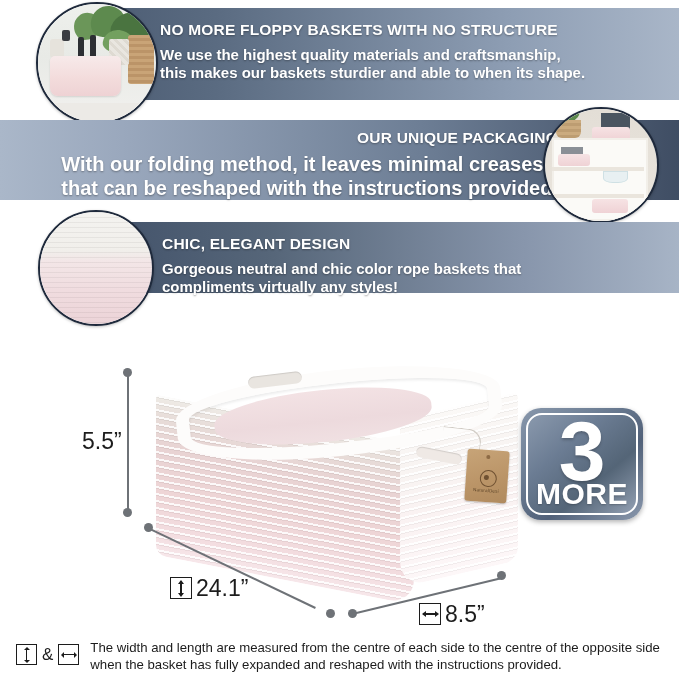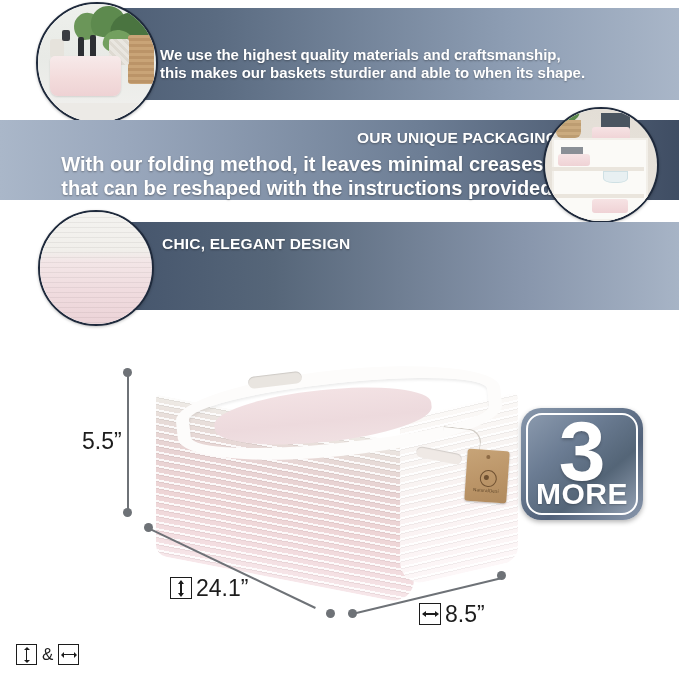--- a/index.html
+++ b/index.html
@@ -31,21 +31,21 @@
   #banner1 .body{position:absolute;left:76px;top:38px;font-size:15px;}
 
   #banner2{
     left:0px;top:120px;width:679px;height:80px;
     background:linear-gradient(90deg,#aab7c9 0%,#9aa8bd 18%,#6d7e95 62%,#3f4d63 100%);
   }
   #banner2 .heading{position:absolute;right:121px;top:9px;font-size:15.5px;}
   #banner2 .body{position:absolute;right:121px;top:32px;font-size:20px;text-align:left;}
 
   #banner3{
-    left:130px;top:222px;width:549px;height:88px;
+    left:130px;top:222px;width:549px;height:71px;
     background:linear-gradient(90deg,#46566d 0%,#566679 26%,#8896ac 72%,#a7b4c6 100%);
     text-decoration:underline;
   }
   #banner3 .heading{position:absolute;left:32px;top:13px;font-size:15.5px;}
   #banner3 .body{position:absolute;left:32px;top:38px;font-size:15px;}
 
   
   .circle{
     position:absolute;border-radius:50%;
     border:2.5px solid #1f2a3c;overflow:hidden;
@@ -232,20 +232,21 @@
   .fbox .dn{left:50%;bottom:1.5px;margin-left:-3px;border-left:3px solid transparent;border-right:3px solid transparent;border-top:3.8px solid #1c1c1c;}
   .fbox .lf{top:50%;left:1.5px;margin-top:-3px;border-top:3px solid transparent;border-bottom:3px solid transparent;border-right:3.8px solid #1c1c1c;}
   .fbox .rt{top:50%;right:1.5px;margin-top:-3px;border-top:3px solid transparent;border-bottom:3px solid transparent;border-left:3.8px solid #1c1c1c;}
 </style>
 </head>
 <body>
 
 <div class="stage">
 
   <div class="banner" id="banner1">
+    <div class="heading">NO MORE FLOPPY BASKETS WITH NO STRUCTURE</div>
     <div class="body">We use the highest quality materials and craftsmanship,
 this makes our baskets sturdier and able to when its shape.</div>
   </div>
   <div class="circle" id="circle1">
     <div class="ph ph1">
       <div class="plant p3"></div>
       <div class="plant p1"></div>
       <div class="plant p2"></div>
       <div class="plant p4"></div>
       <div class="rattan"></div>
@@ -275,20 +276,22 @@
       <div class="shelfline s2"></div>
       <div class="book"></div>
       <div class="bsk k2"></div>
       <div class="bowl"></div>
       <div class="bsk k3"></div>
     </div>
   </div>
 
   <div class="banner" id="banner3">
     <div class="heading">CHIC, ELEGANT DESIGN</div>
+    <div class="body">Gorgeous neutral and chic color rope baskets that
+compliments virtually any styles!</div>
   </div>
   <div class="circle" id="circle3">
     <div class="ph ph3"></div>
   </div>
 
   <div id="product">
     <div class="basket-img">
       <div class="bk-front"></div>
       <div class="bk-right"></div>
       <div class="bk-rim">
@@ -343,15 +346,17 @@
           <span class="ar up"></span>
           <span class="ar dn"></span>
       </span>
       <span class="amp">&amp;</span>
       <span class="fbox">
         <span class="shaft-h"></span>
           <span class="ar lf"></span>
           <span class="ar rt"></span>
       </span>
     </div>
+    <div class="fntext">The width and length are measured from the centre of each side to the centre of the opposite side
+when the basket has fully expanded and reshaped with the instructions provided.</div>
   </div>
 
 </div>
 
 </body></html>

